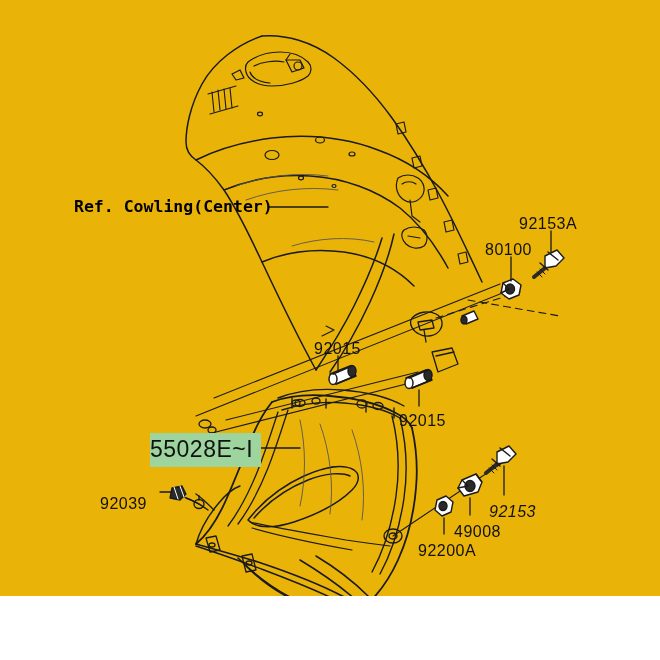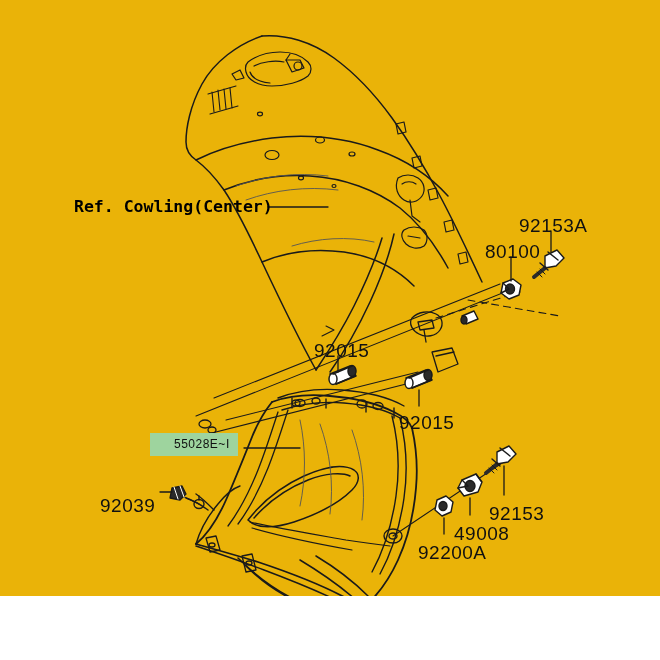--- a/index.html
+++ b/index.html
@@ -19,47 +19,47 @@
   #artwork {
     position: absolute;
     left: 0;
     top: 0;
     width: 660px;
     height: 660px;
   }
   .label {
     position: absolute;
     font-family: "Liberation Sans", sans-serif;
-    font-size: 19px;
+    font-size: 16px;
     font-weight: 400;
     color: #111111;
     letter-spacing: 0.5px;
     white-space: nowrap;
     line-height: 1;
   }
   .label-mono {
     position: absolute;
     font-family: "DejaVu Sans Mono", monospace;
     font-size: 16.5px;
     font-weight: 700;
     color: #000000;
     white-space: nowrap;
     line-height: 1;
     letter-spacing: 0px;
   }
   .label-highlight {
     position: absolute;
     font-family: "Liberation Sans", sans-serif;
-    font-size: 12px;
+    font-size: 23px;
     font-weight: 400;
     color: #111111;
     letter-spacing: 0.5px;
     white-space: nowrap;
     line-height: 1;
-    padding: 5px 8px 6px 24px;
+    padding: 5px 8px 6px 0;
   }
 </style>
 </head>
 <body>
 
 <div id="stage">
 
   <svg id="artwork" viewBox="0 0 660 660" xmlns="http://www.w3.org/2000/svg">
     <g fill="none" stroke="#1a1a1a" stroke-width="1.5" stroke-linecap="round" stroke-linejoin="round">
 
@@ -355,19 +355,19 @@
   <div class="label" style="left:485px; top:242px;">80100</div>
 
   <div class="label" style="left:314px; top:341px;">92015</div>
 
   <div class="label" style="left:399px; top:413px;">92015</div>
 
   <div class="label-highlight" style="left:150px; top:433px; background:#9ed49e;">55028E~I</div>
 
   <div class="label" style="left:100px; top:496px;text-align:right;">92039</div>
 
-  <div class="label" style="left:489px; top:504px;">92153</div>
+  <div class="label" style="left:489px; top:504px;font-style:italic;">92153</div>
 
   <div class="label" style="left:454px; top:524px;">49008</div>
 
   <div class="label" style="left:418px; top:543px;text-align:center;">92200A</div>
 
 </div>
 
 </body></html>

